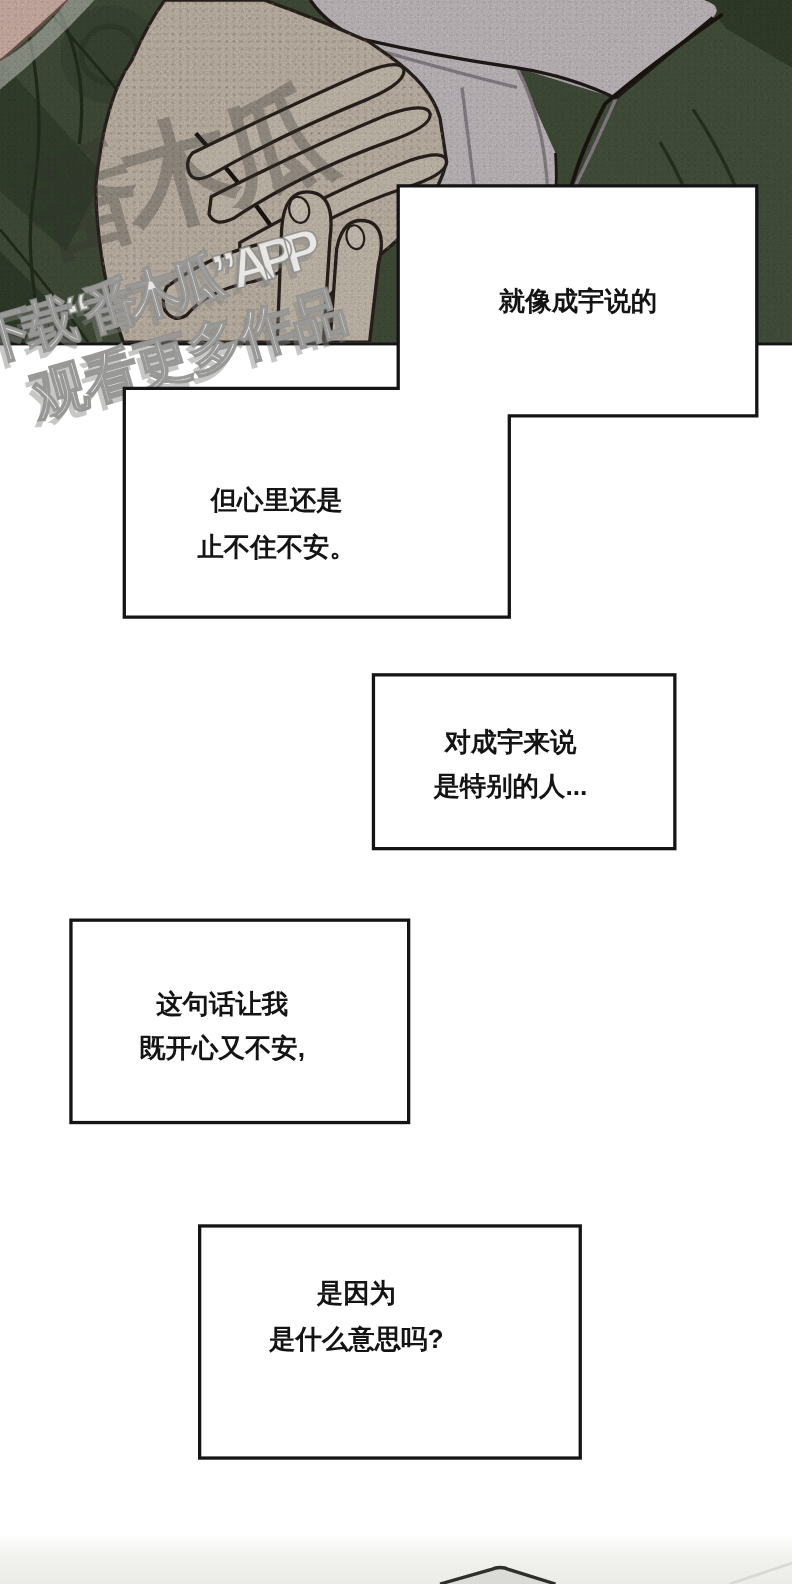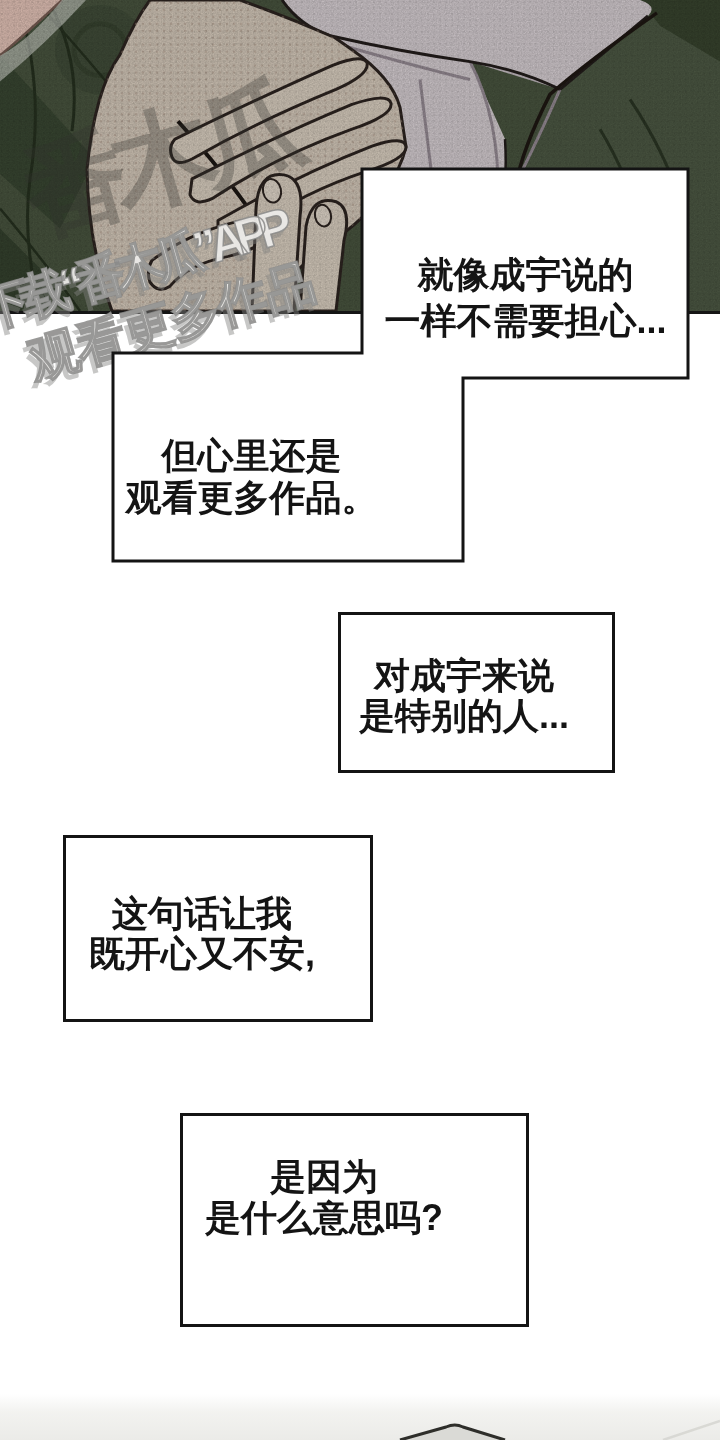--- a/index.html
+++ b/index.html
@@ -23,21 +23,21 @@
   
   #bubble-merged{position:absolute;left:0;top:0;z-index:4;}
 
   
   .nbox{position:absolute;background:#ffffff;border:3px solid #141414;box-sizing:border-box;z-index:4;}
   #nbox-3{left:338px;top:612px;width:277px;height:161px;}
   #nbox-4{left:63px;top:835px;width:310px;height:187px;}
   #nbox-5{left:180px;top:1113px;width:349px;height:214px;}
 
   
-  .ntext{position:absolute;z-index:5;color:#141414;font-weight:700;font-size:36px;text-align:center;pointer-events:none;}
+  .ntext{position:absolute;z-index:5;color:#141414;font-weight:700;font-size:24px;text-align:center;pointer-events:none;}
   .ntext div{white-space:nowrap;}
   #t1{left:362px;width:327px;top:252px;line-height:46px;}
   #t2{left:112px;width:279px;top:435px;line-height:42px;}
   #t3{left:338px;width:252px;top:656px;line-height:40px;}
   #t4{left:63px;width:278px;top:894px;line-height:40px;}
   #t5{left:180px;width:288px;top:1156px;line-height:41px;}
 
   
   #band{position:absolute;left:0;top:1394px;width:720px;height:46px;z-index:1;
     background:linear-gradient(to bottom,rgba(244,244,242,0) 0%,rgba(240,240,237,.85) 40%,#ebebe8 100%);}
@@ -133,25 +133,24 @@
   <svg id="bubble-merged" width="720" height="600" viewBox="0 0 720 600">
     <path d="M362,169 L688,169 L688,378 L463,378 L463,561 L113,561 L113,353 L362,353 Z" fill="#ffffff" stroke="#141414" stroke-width="3"></path>
   </svg>
 
   <div id="nbox-3" class="nbox"></div>
   <div id="nbox-4" class="nbox"></div>
   <div id="nbox-5" class="nbox"></div>
 
   <div id="t1" class="ntext">
     <div>就像成宇说的</div>
-    <div>一样不需要担心...</div>
   </div>
   <div id="t2" class="ntext">
     <div>但心里还是</div>
-    <div>观看更多作品。</div>
+    <div>止不住不安。</div>
   </div>
   <div id="t3" class="ntext">
     <div>对成宇来说</div>
     <div>是特别的人...</div>
   </div>
   <div id="t4" class="ntext">
     <div>这句话让我</div>
     <div>既开心又不安,</div>
   </div>
   <div id="t5" class="ntext">

